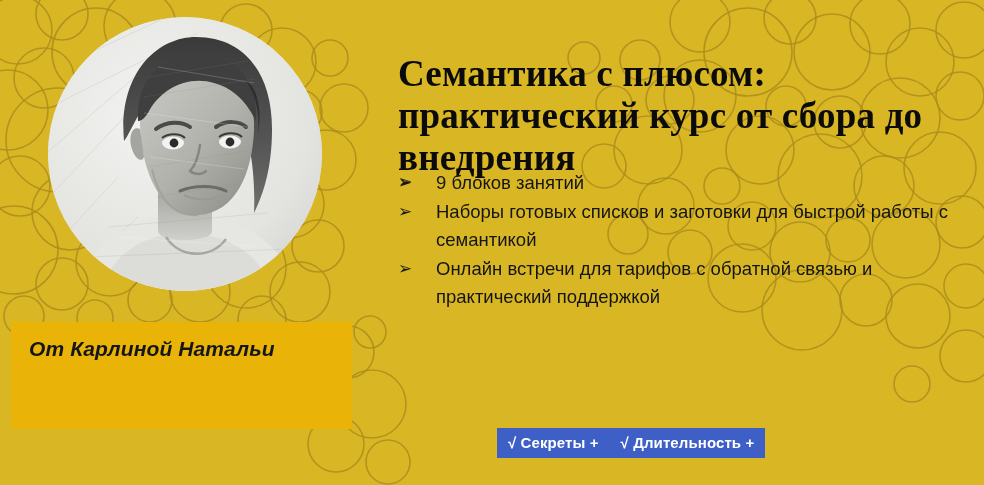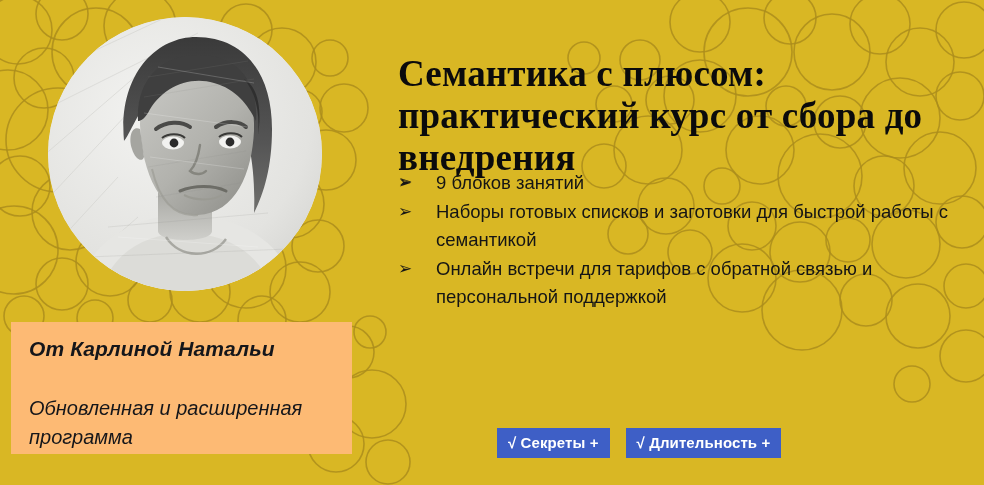--- a/index.html
+++ b/index.html
@@ -44,22 +44,22 @@
     background: #e9e9e7;
   }
   #portrait svg { display: block; }
 
   
   #author-card {
     position: absolute;
     left: 11px;
     top: 322px;
     width: 341px;
-    height: 132px;
-    background: #fdba74;
+    height: 107px;
+    background: #eab308;
   }
   #author-name {
     position: absolute;
     left: 18px;
     top: 15px;
     font-size: 21px;
     font-weight: bold;
     font-style: italic;
     color: #15161a;
     letter-spacing: .1px;
@@ -119,21 +119,21 @@
     color: #151515;
     text-align: left;
   }
 
   
   #badges {
     position: absolute;
     left: 497px;
     top: 428px;
     display: flex;
-    gap: 16px;
+    gap: 0;
     align-items: flex-start;
   }
   .badge {
     background: #3e5fc6;
     color: #ffffff;
     font-size: 15px;
     font-weight: bold;
     line-height: 1;
     padding: 7px 11px 8px 11px;
     white-space: nowrap;
@@ -310,27 +310,26 @@
     <li>
       <span class="bullet-arrow">➢</span>
       <span>9 блоков занятий</span>
     </li>
     <li>
       <span class="bullet-arrow">➢</span>
       <span>Наборы готовых списков и заготовки для быстрой работы с семантикой</span>
     </li>
     <li>
       <span class="bullet-arrow">➢</span>
-      <span>Онлайн встречи для тарифов с обратной связью и персональной поддержкой</span>
+      <span>Онлайн встречи для тарифов с обратной связью и практический поддержкой</span>
     </li>
   </ul>
 
   <div id="author-card">
     <div id="author-name">От Карлиной Натальи</div>
-    <div id="author-note">Обновленная и расширенная программа</div>
   </div>
 
   <div id="badges">
     <span class="badge">√ Секреты +</span>
     <span class="badge">√ Длительность +</span>
   </div>
 
 </div>
 
 </body></html>

